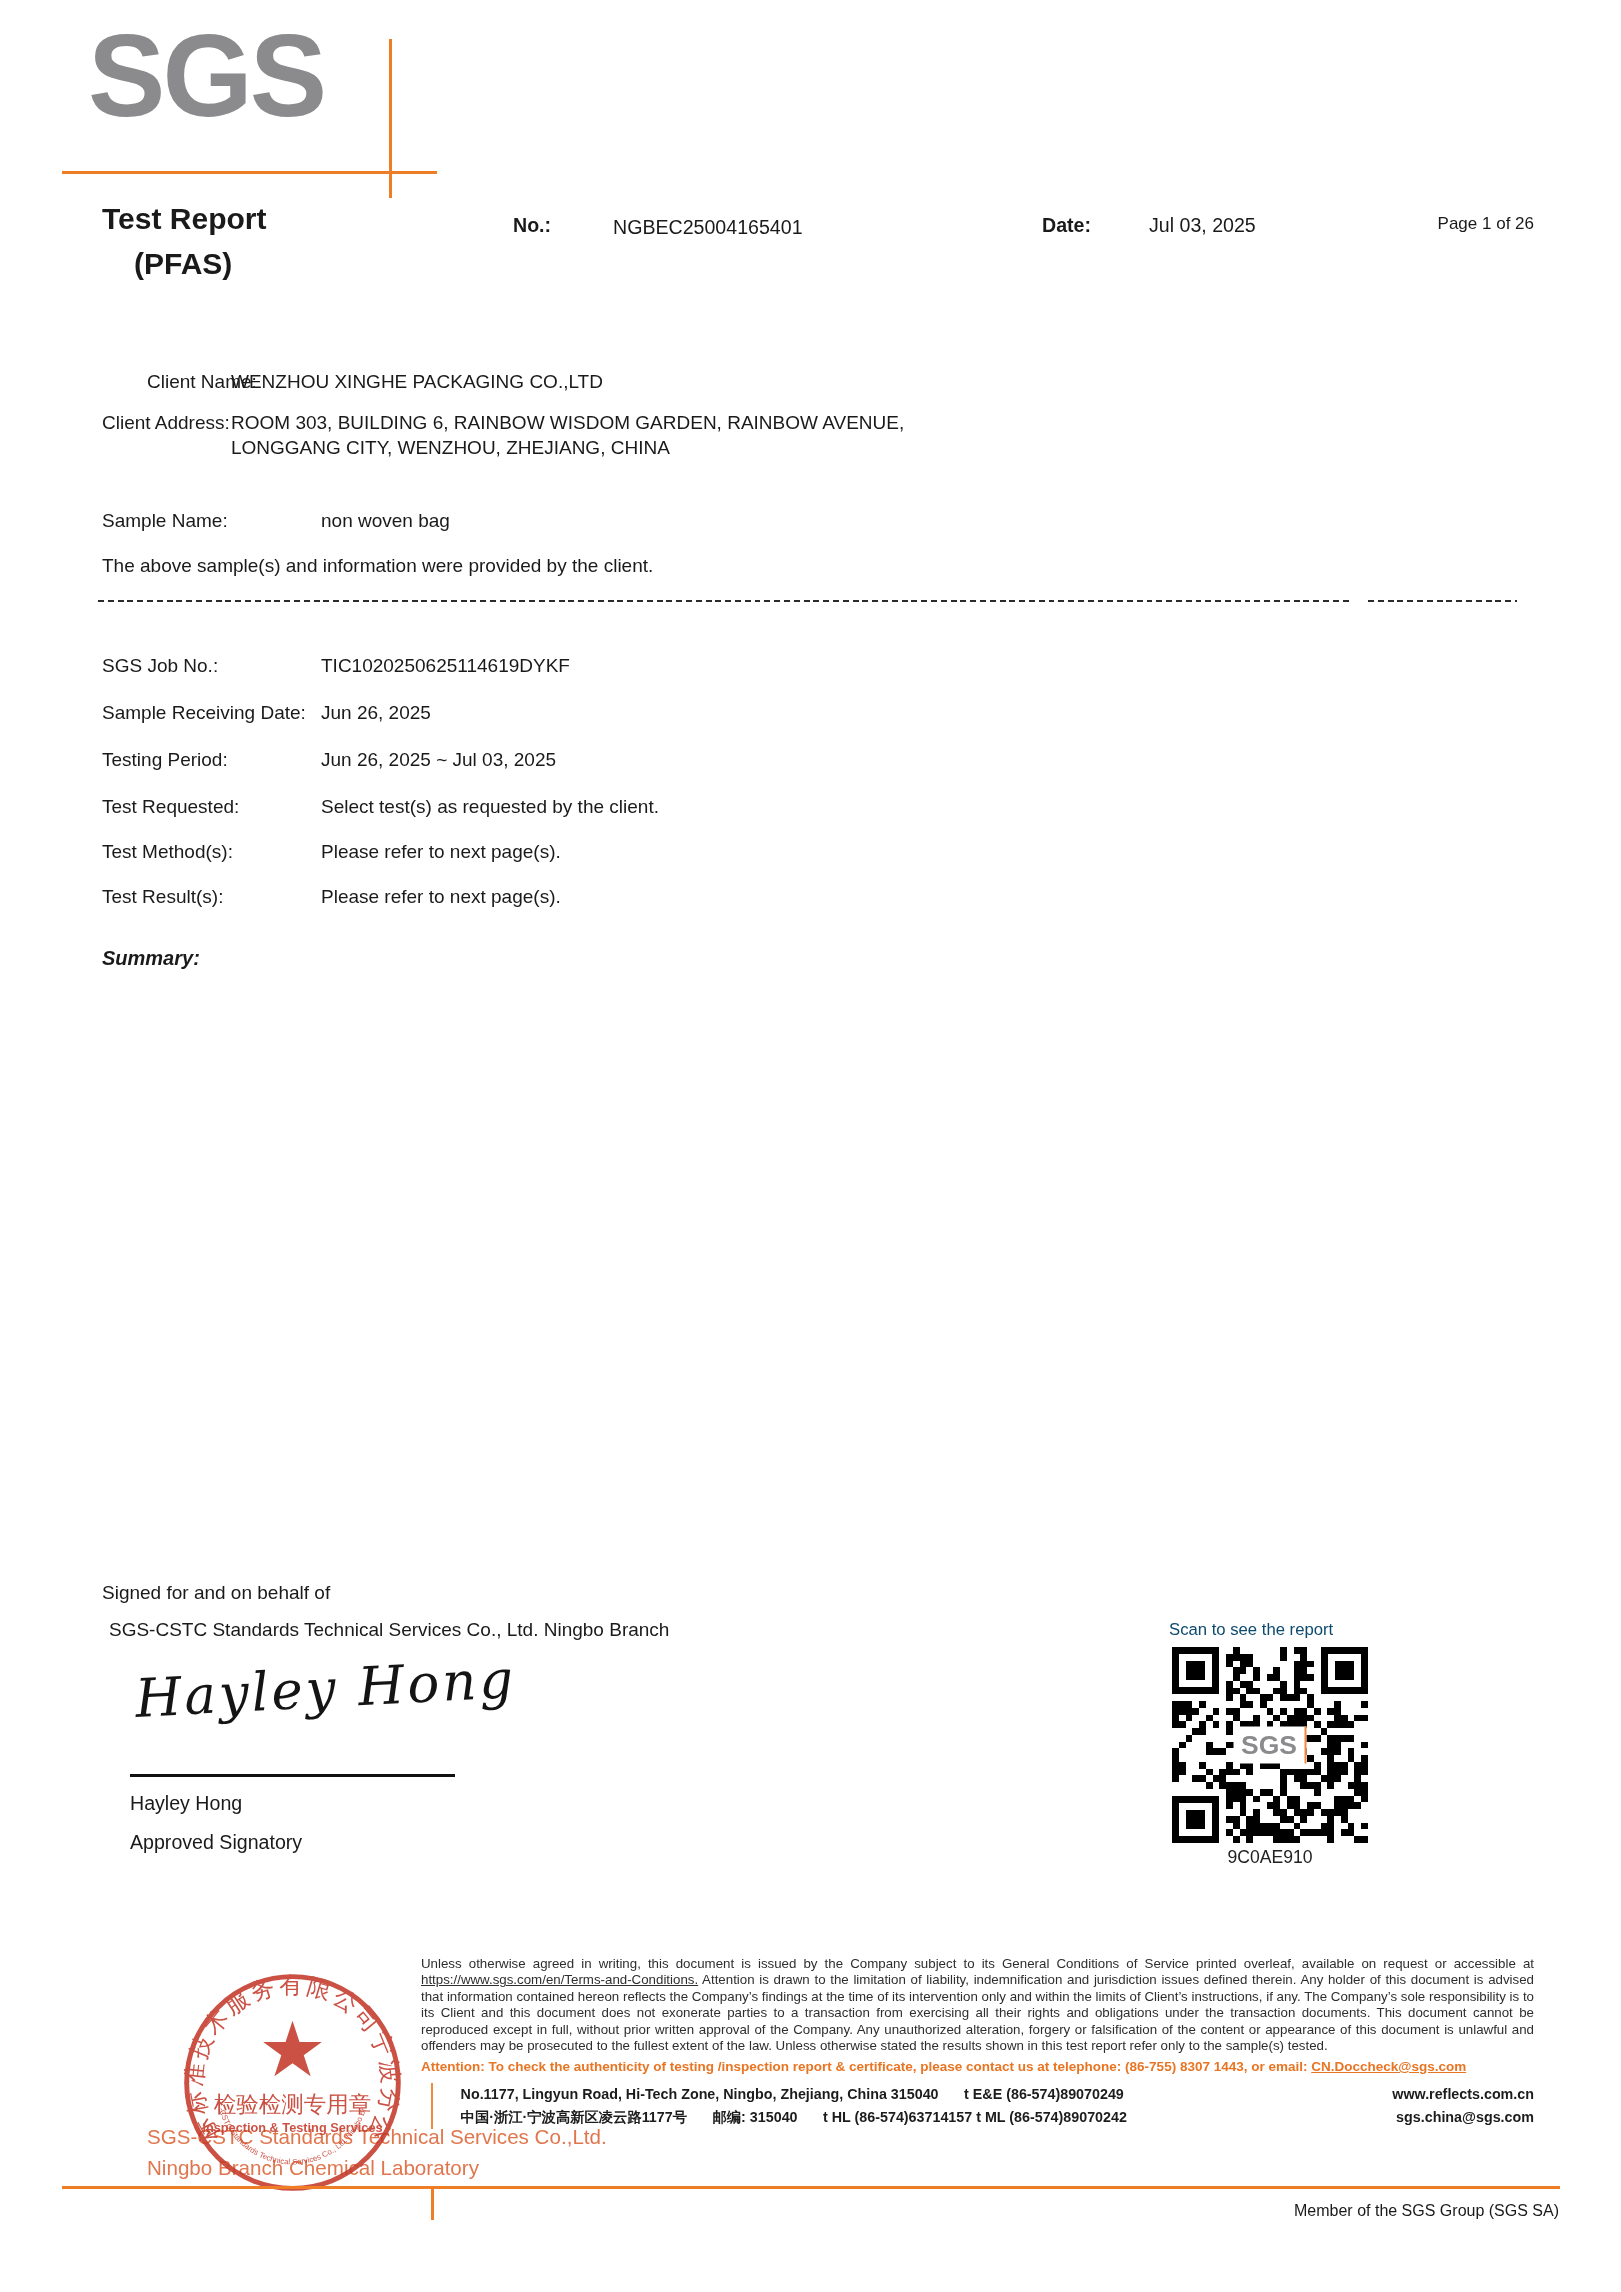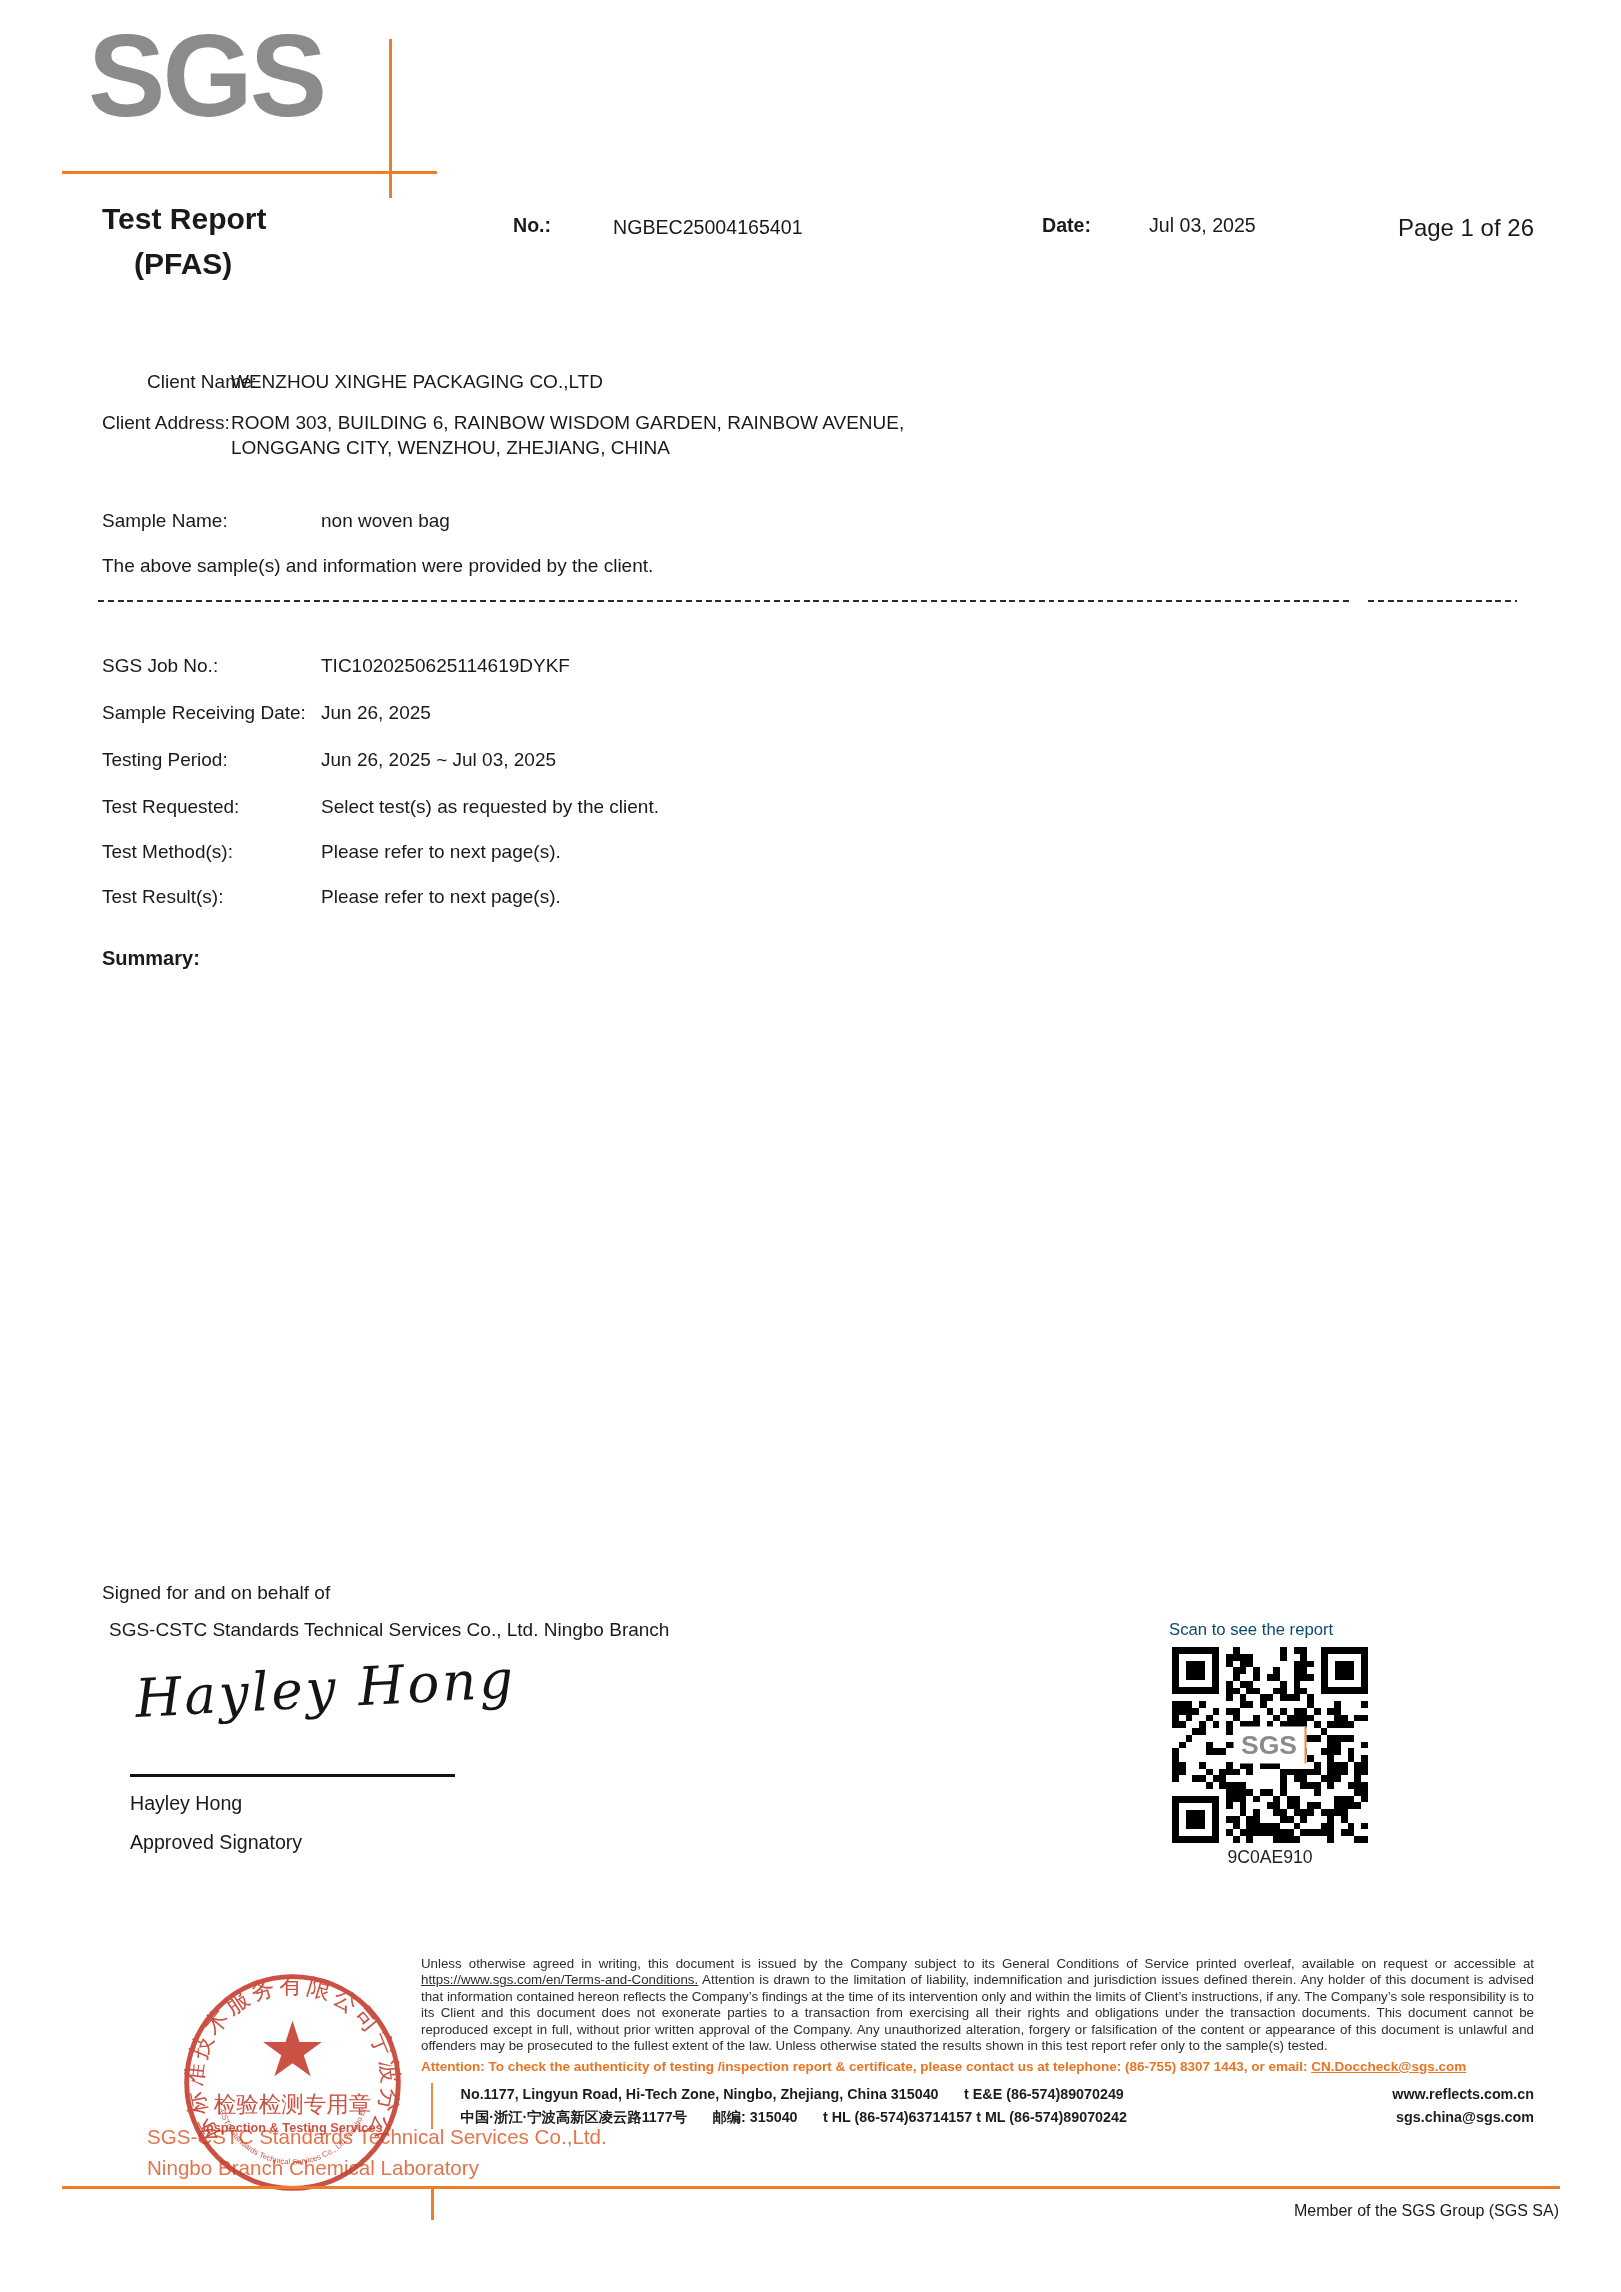--- a/index.html
+++ b/index.html
@@ -15,41 +15,41 @@
 
   
   .rpt-title{left:102px;top:202px;font-size:30px;font-weight:bold;}
   .rpt-sub{left:134px;top:247px;font-size:30px;font-weight:bold;}
   .lbl-b{font-weight:bold;font-size:19.6px;}
   .val{font-size:19.6px;}
   .no-lbl{left:513px;top:214px;}
   .no-val{left:613px;top:216px;}
   .date-lbl{left:1042px;top:214px;}
   .date-val{left:1149px;top:214px;}
-  .page-no{left:1367px;top:214px;width:167px;text-align:right;font-size:24px;}
+  .page-no{left:1367px;top:214px;width:167px;text-align:right;font-size:17px;}
 
   
   .t19{font-size:19px;line-height:1.32;}
   .cl-name-lbl{left:102px;top:369px;margin-left:45px;}
   .cl-name-val{left:231px;top:369px;}
   .cl-addr-lbl{left:102px;top:410px;}
   .cl-addr-val{left:231px;top:410px;}
   .sample-lbl{left:102px;top:508px;}
   .sample-val{left:321px;top:508px;}
   .provided{left:102px;top:553px;}
 
   .dashseg{height:2px;top:600px;background:repeating-linear-gradient(90deg,#2b2b2b 0 5.9px,transparent 5.9px 9.8px);}
   .dash1{left:98px;width:1253px;}
   .dash2{left:1368px;width:149px;}
 
   
   .d-lbl{left:102px;}
   .d-val{left:321px;}
 
-  .summary-h{left:102px;top:947px;font-size:20px;font-weight:bold;}
+  .summary-h{left:102px;top:947px;font-size:20px;font-weight:bold;font-style:italic;}
   .sum-table{left:102px;top:982px;width:1376px;height:55px;border:2.9px solid #000;display:flex;}
   .sum-left{width:1027px;border-right:2.9px solid #000;display:flex;align-items:center;
             padding-left:13.7px;font-size:19px;box-sizing:border-box;}
   .sum-right{flex:1;display:flex;align-items:center;justify-content:center;font-size:19px;}
 
   
   .signed1{left:102px;top:1580px;}
   .signed2{left:109px;top:1617px;}
   .handwriting{left:135px;top:1658px;font-family:"DejaVu Serif",serif;font-style:italic;
                font-size:53px;letter-spacing:2.9px;transform:rotate(-3deg);color:#141414;white-space:nowrap;}

